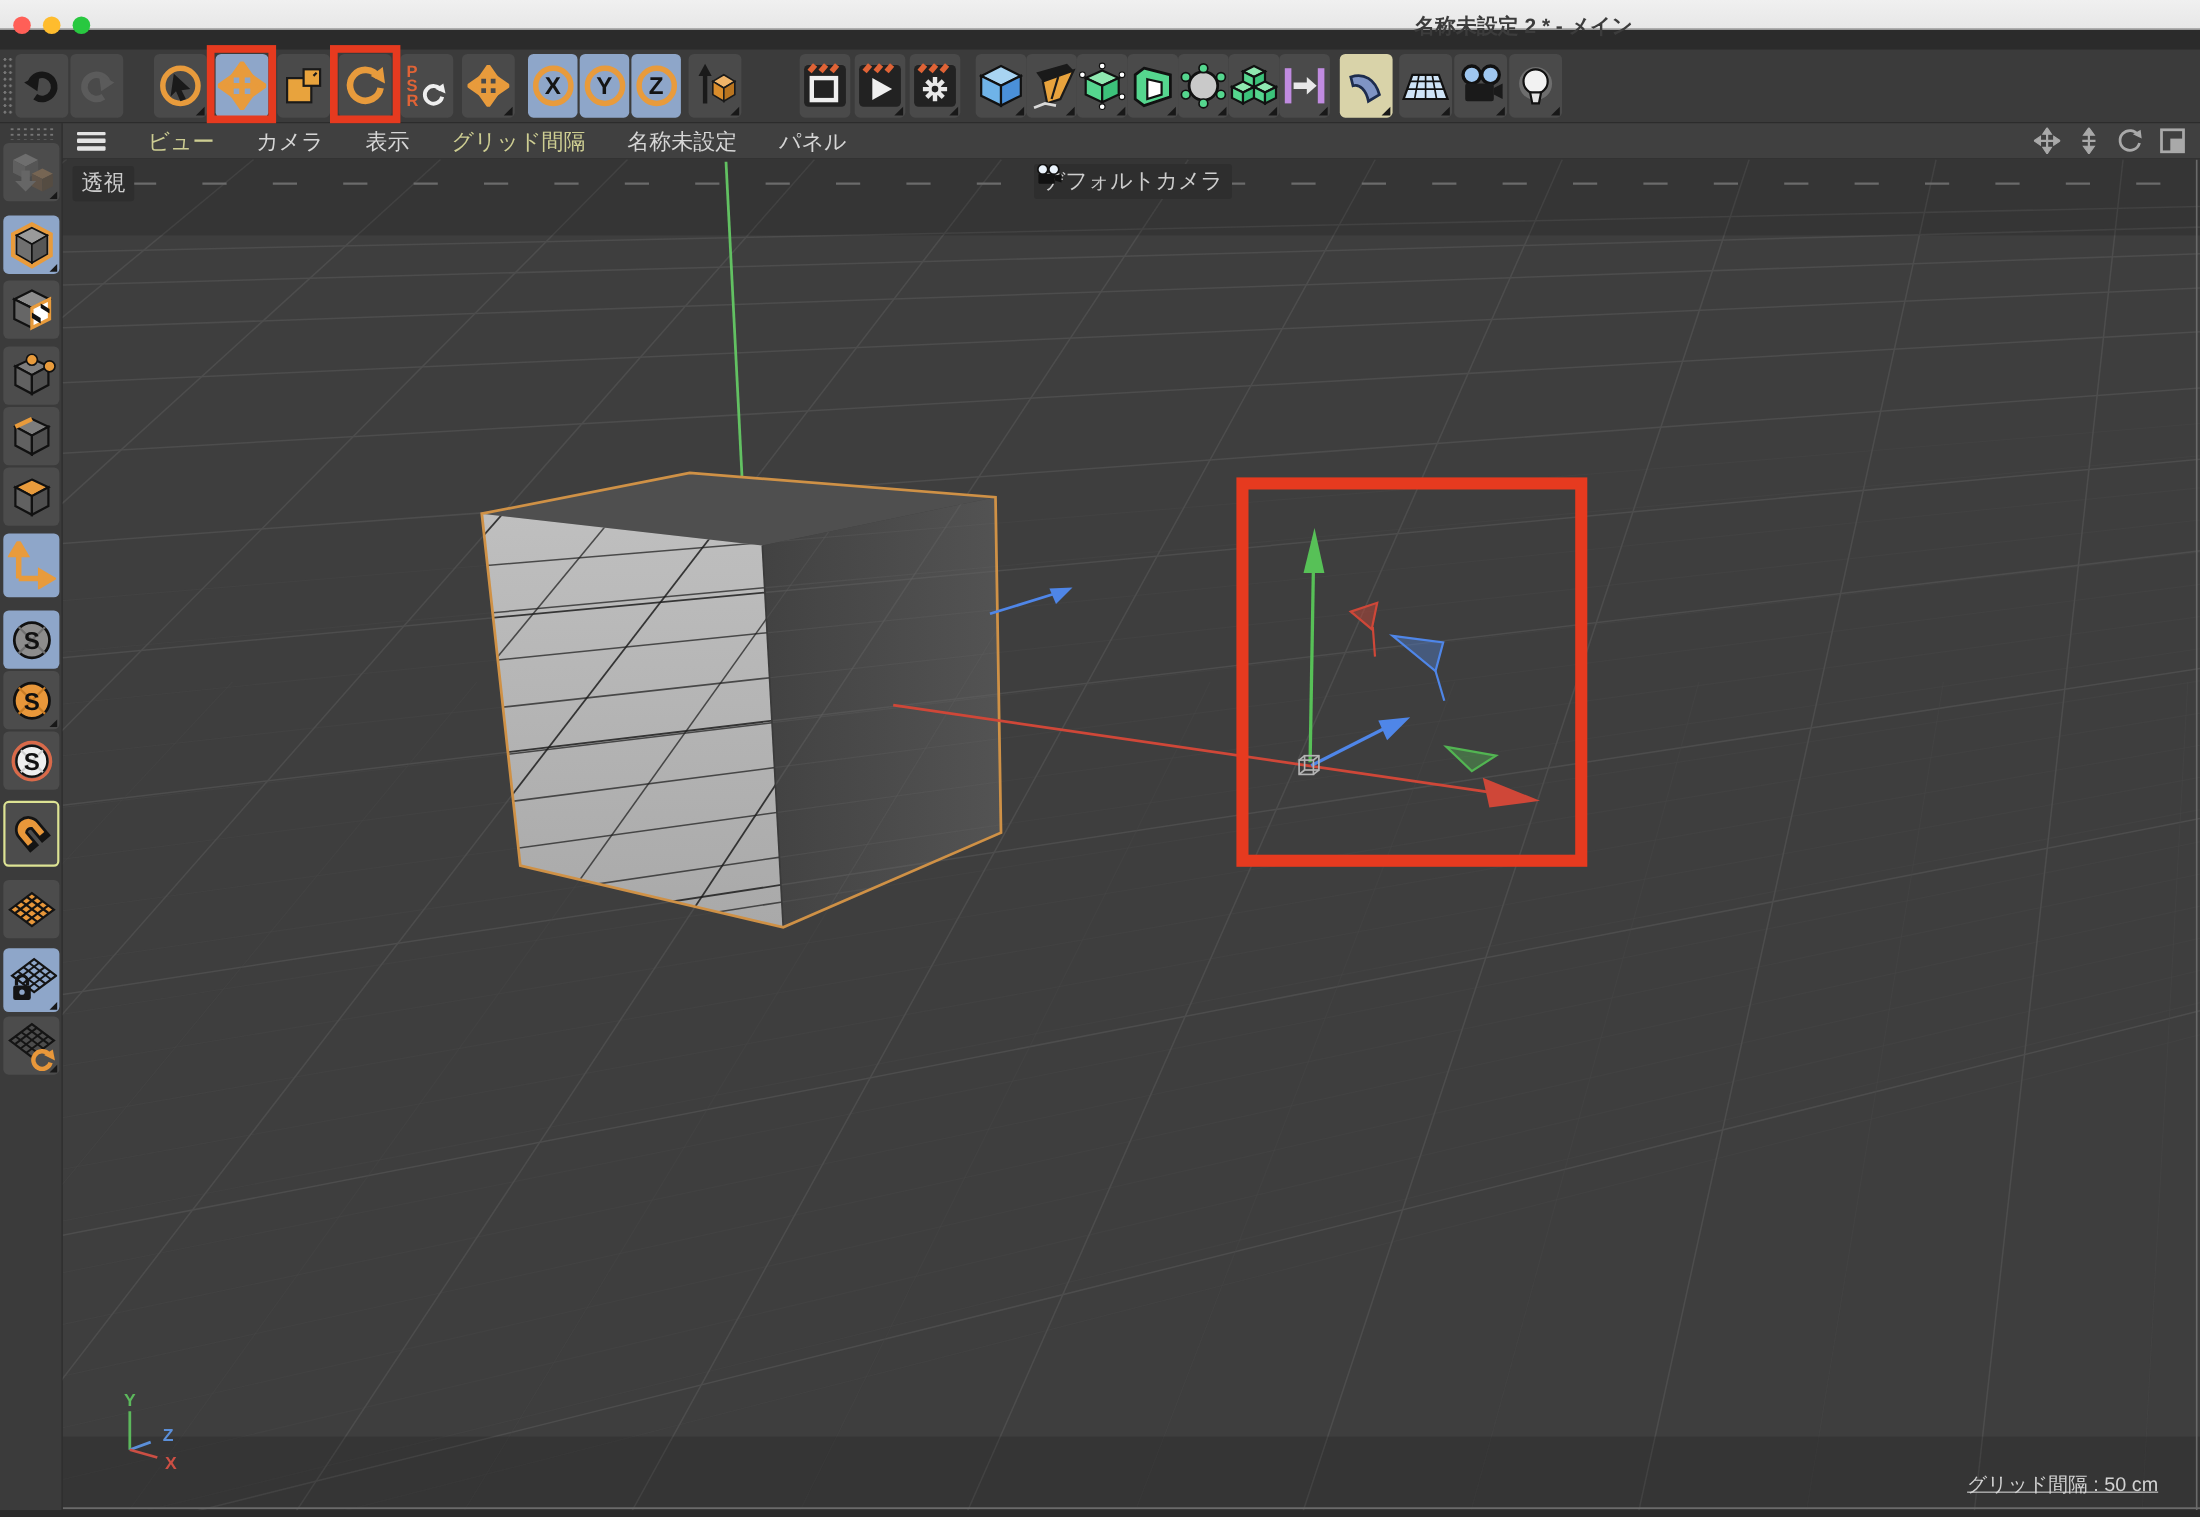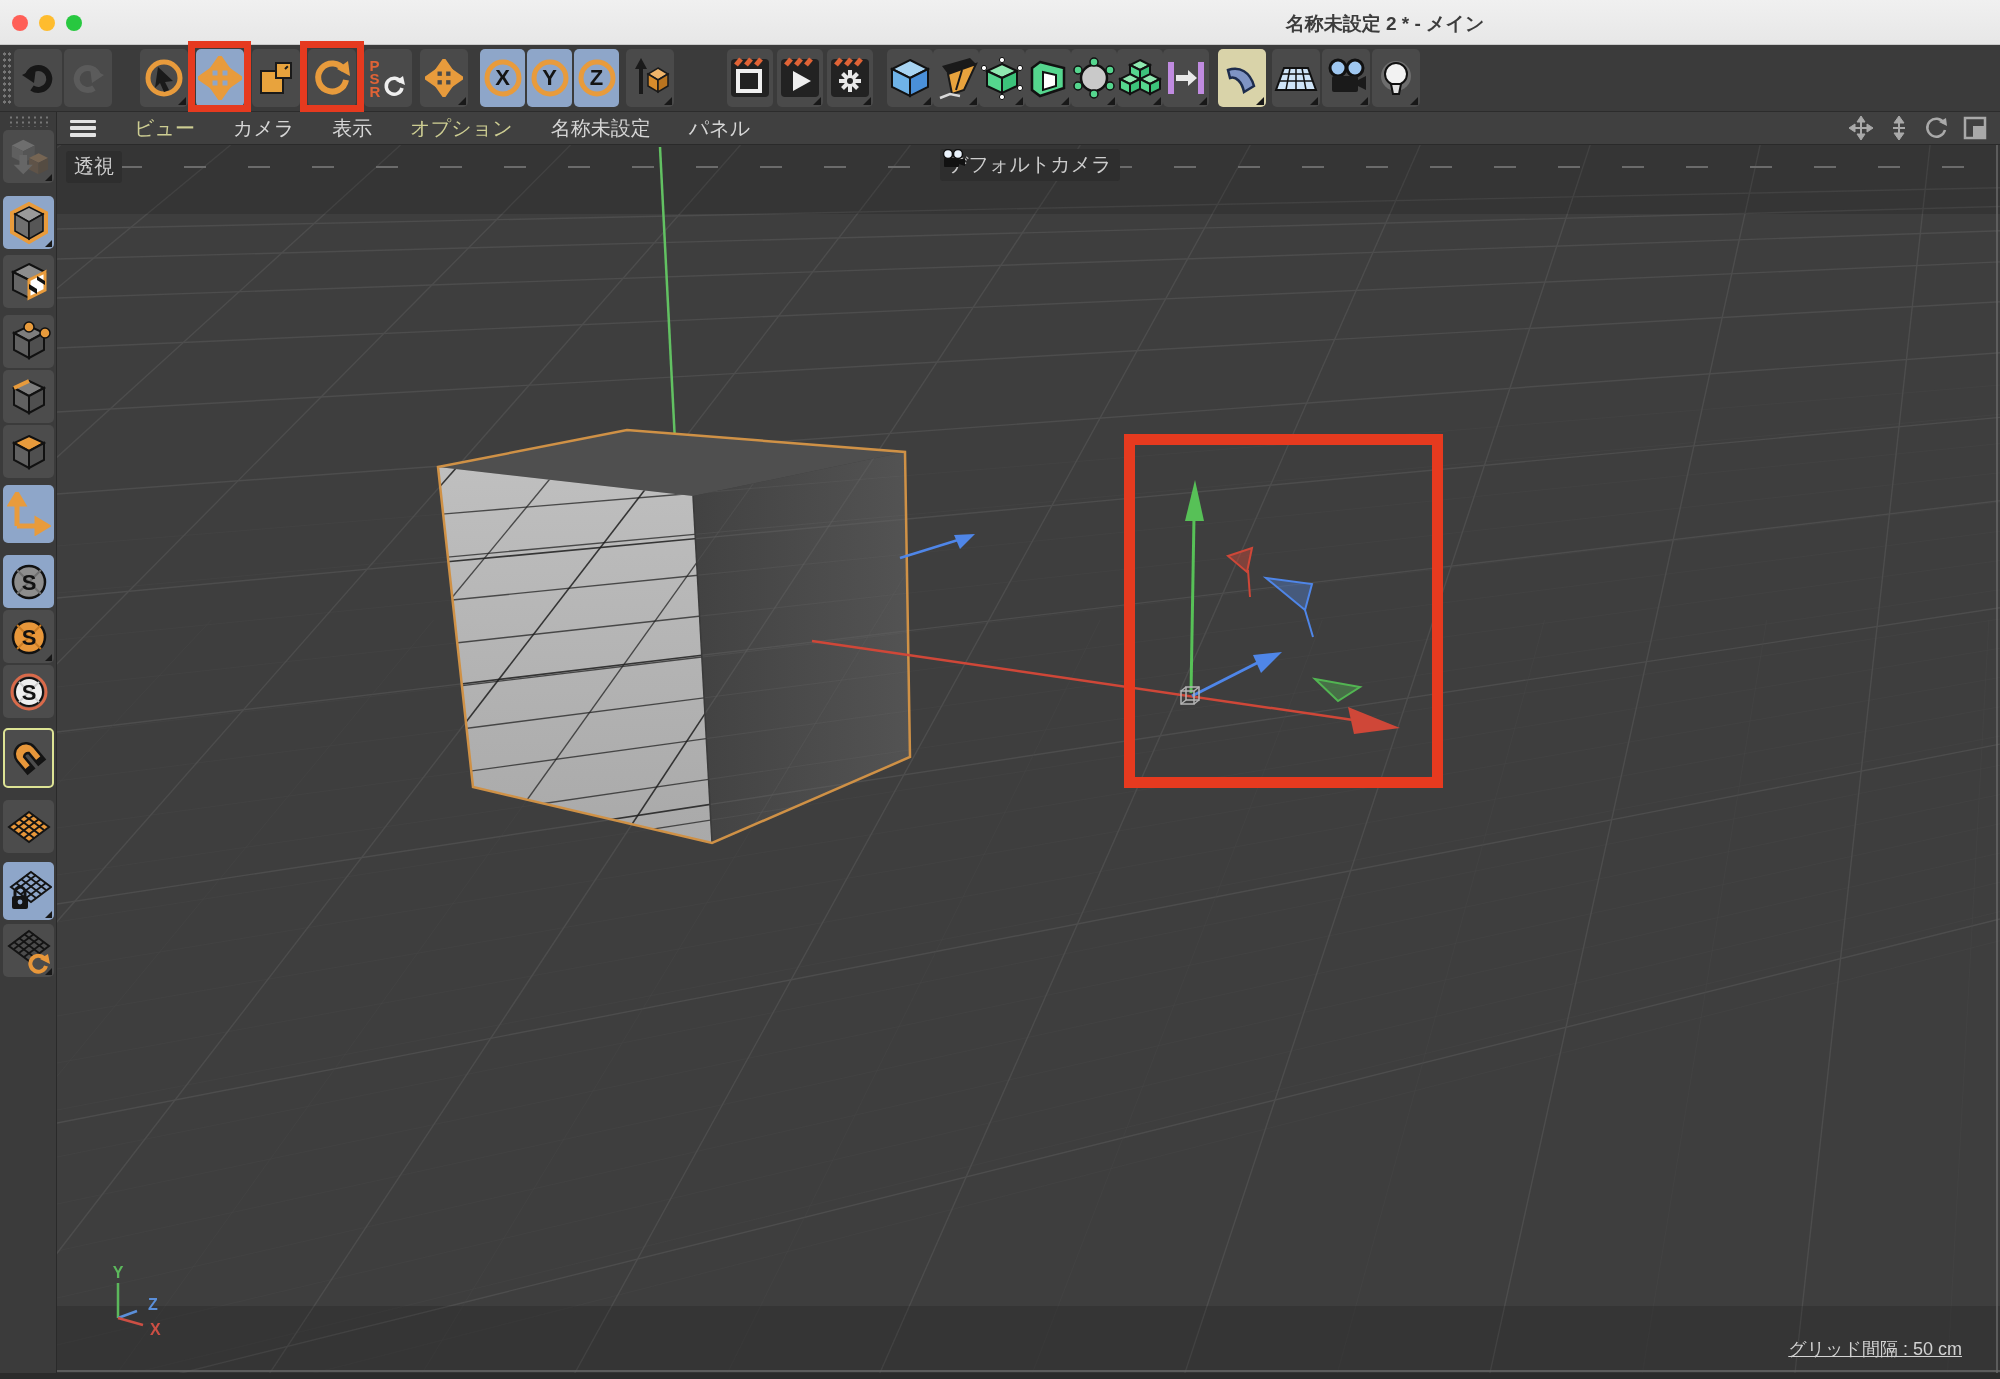--- a/index.html
+++ b/index.html
@@ -1,21 +1,21 @@
 <!DOCTYPE html>
 <html><head>
 <meta charset="utf-8">
 <style>
   * { margin:0; padding:0; box-sizing:border-box; }
   html,body { width:2000px; height:1379px; overflow:hidden; background:#2b2b2b;
     font-family:"Liberation Sans","DejaVu Sans",sans-serif; }
   #app { position:relative; width:2000px; height:1379px; }
 
   
-  .titlebar { position:absolute; left:0; top:0; width:2000px; height:45px;
+  .titlebar { position:absolute; left:0; top:0; width:2000px; height:27px;
     background:linear-gradient(#f0f0f0,#e7e7e7); border-bottom:1px solid #c9c9c9; }
   .tl { position:absolute; top:15px; width:16px; height:16px; border-radius:50%; }
   .tl.red { left:12px; background:#ff5f57; }
   .tl.yellow { left:39px; background:#febc2e; }
   .tl.green { left:66px; background:#28c840; }
   .win-title { position:absolute; left:1240px; top:11px; width:290px; text-align:center;
     font-size:19px; font-weight:bold; color:#3c3c3c; }
 
   
   .toolbar { position:absolute; left:0; top:45px; width:2000px; height:67px;
@@ -513,21 +513,21 @@
 
   <div class="vmenu">
     <div class="burger">
         <span></span>
         <span></span>
         <span></span>
       </div>
     <span class="mitem khaki">ビュー</span>
     <span class="mitem">カメラ</span>
     <span class="mitem">表示</span>
-    <span class="mitem khaki">オプション</span>
+    <span class="mitem khaki">グリッド間隔</span>
     <span class="mitem">名称未設定</span>
     <span class="mitem">パネル</span>
 
     <div class="vnav">
       <div class="nbtn">
         <svg width="24" height="24" viewBox="0 0 24 24" stroke="#a9a9a9" fill="#a9a9a9">
           <line x1="12" y1="5" x2="12" y2="19" stroke-width="2"></line>
             <line x1="5" y1="12" x2="19" y2="12" stroke-width="2"></line>
           <polygon points="12,0 8,6 16,6"></polygon>
             <polygon points="12,24 8,18 16,18"></polygon>

